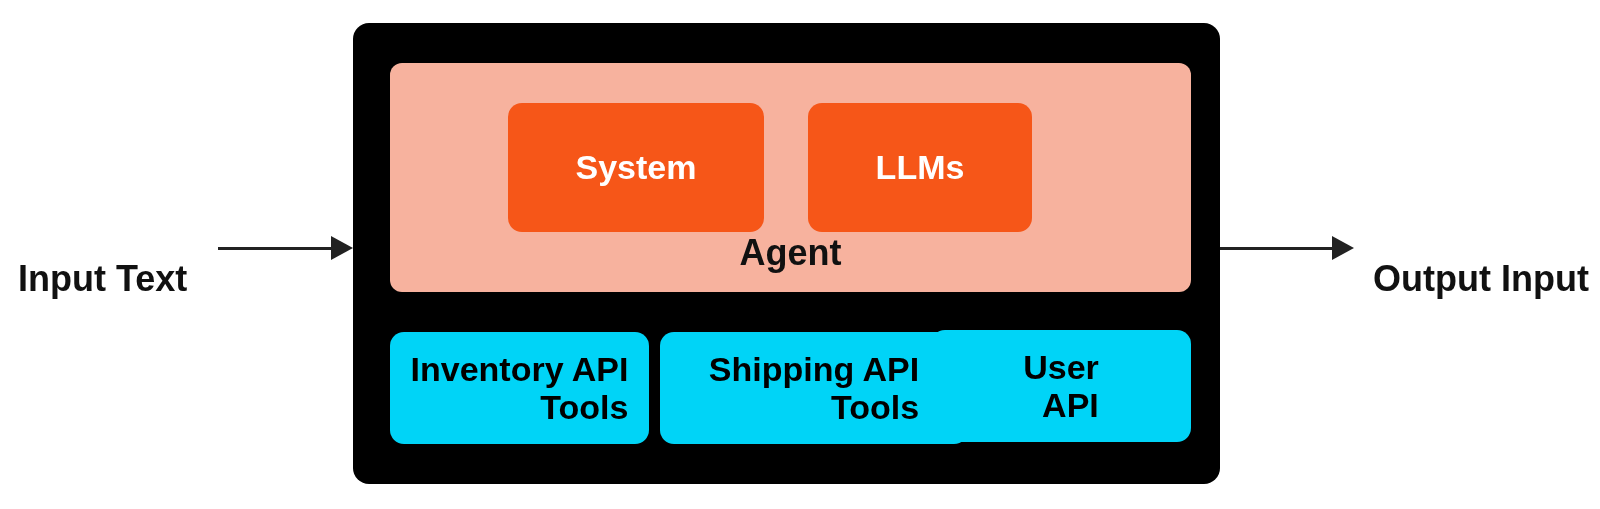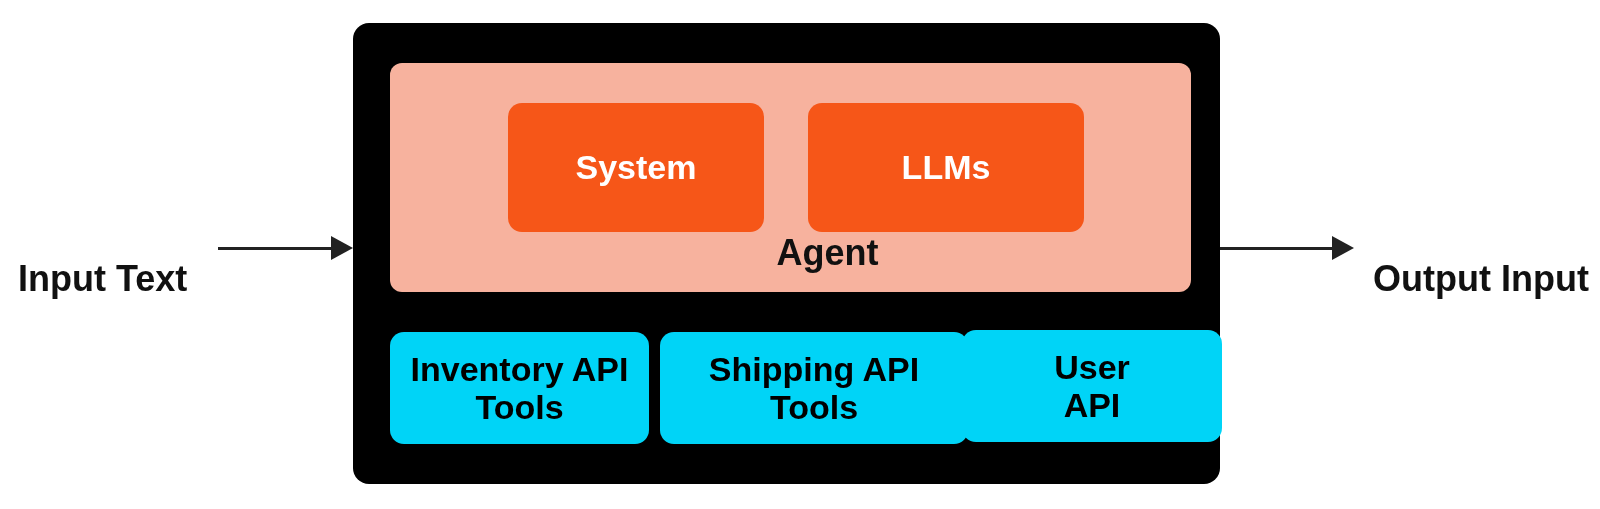--- a/index.html
+++ b/index.html
@@ -3,63 +3,63 @@
 <meta charset="utf-8">
 <style>
   html,body{margin:0;padding:0;background:#ffffff;}
   body{width:1600px;height:509px;position:relative;overflow:hidden;font-family:"Liberation Sans",sans-serif;}
   .side-label{position:absolute;font-weight:bold;font-size:36px;color:#111111;line-height:1;white-space:nowrap;margin-top:32px;}
   .arrow{position:absolute;height:3px;background:#222222;}
   .arrow-head{position:absolute;width:0;height:0;border-top:12px solid transparent;border-bottom:12px solid transparent;border-left:22px solid #222222;}
   .container{position:absolute;left:353px;top:23px;width:867px;height:461px;background:#000000;border-radius:16px;}
   .agent{position:absolute;left:390px;top:63px;width:801px;height:229px;background:#f7b29e;border-radius:12px;}
   .agent-part{position:absolute;top:103px;height:129px;background:#f65618;border-radius:14px;display:flex;align-items:center;justify-content:center;text-align:center;color:#ffffff;font-weight:bold;font-size:34px;line-height:1.12;}
-  .agent-label{position:absolute;left:390px;width:801px;top:235px;text-align:center;font-weight:bold;font-size:36px;color:#111111;line-height:1;margin-left:37px;}
-  .tool{position:absolute;top:332px;height:112px;background:#00d4f7;border-radius:14px;display:flex;align-items:center;justify-content:center;text-align:center;color:#000000;font-weight:bold;font-size:34px;line-height:1.12;}
+  .agent-label{position:absolute;left:390px;width:801px;top:235px;text-align:center;font-weight:bold;font-size:36px;color:#111111;line-height:1;}
+  .tool{position:absolute;top:332px;height:112px;background:#00d4f7;border-radius:14px;display:flex;align-items:center;justify-content:center;text-align:right;color:#000000;font-weight:bold;font-size:34px;line-height:1.12;}
 </style>
 </head>
 <body>
 
 <div class="side-label" style="left:18px;top:229px;">Input Text</div>
 <div>
   <div class="arrow" style="left:218px;top:247px;width:116px;"></div>
   <div class="arrow-head" style="left:331px;top:236px;"></div>
 </div>
 
 <div class="container"></div>
 
 <div class="agent"></div>
 
 <div class="agent-part" style="left:508px;width:256px;">
   <div>
     <div>System</div>
   </div>
 </div>
 
-<div class="agent-part" style="left:808px;width:276px;">
+<div class="agent-part" style="left:808px;width:224px;">
   <div>LLMs</div>
 </div>
 
 <div class="agent-label">Agent</div>
 
 <div class="tool" style="left:390px;width:259px;">
   <div>
     <div>Inventory API</div>
     <div>Tools</div>
   </div>
 </div>
 
 <div class="tool" style="left:660px;width:308px;">
   <div>
     <div>Shipping API</div>
     <div>Tools</div>
   </div>
 </div>
 
-<div class="tool" style="left:931px;width:260px;top:330px;margin-left:31px;">
+<div class="tool" style="left:931px;width:260px;top:330px;">
   <div>
     <div>User</div>
     <div>API</div>
   </div>
 </div>
 
 <div>
   <div class="arrow" style="left:1220px;top:247px;width:114px;"></div>
   <div class="arrow-head" style="left:1332px;top:236px;"></div>
 </div>

